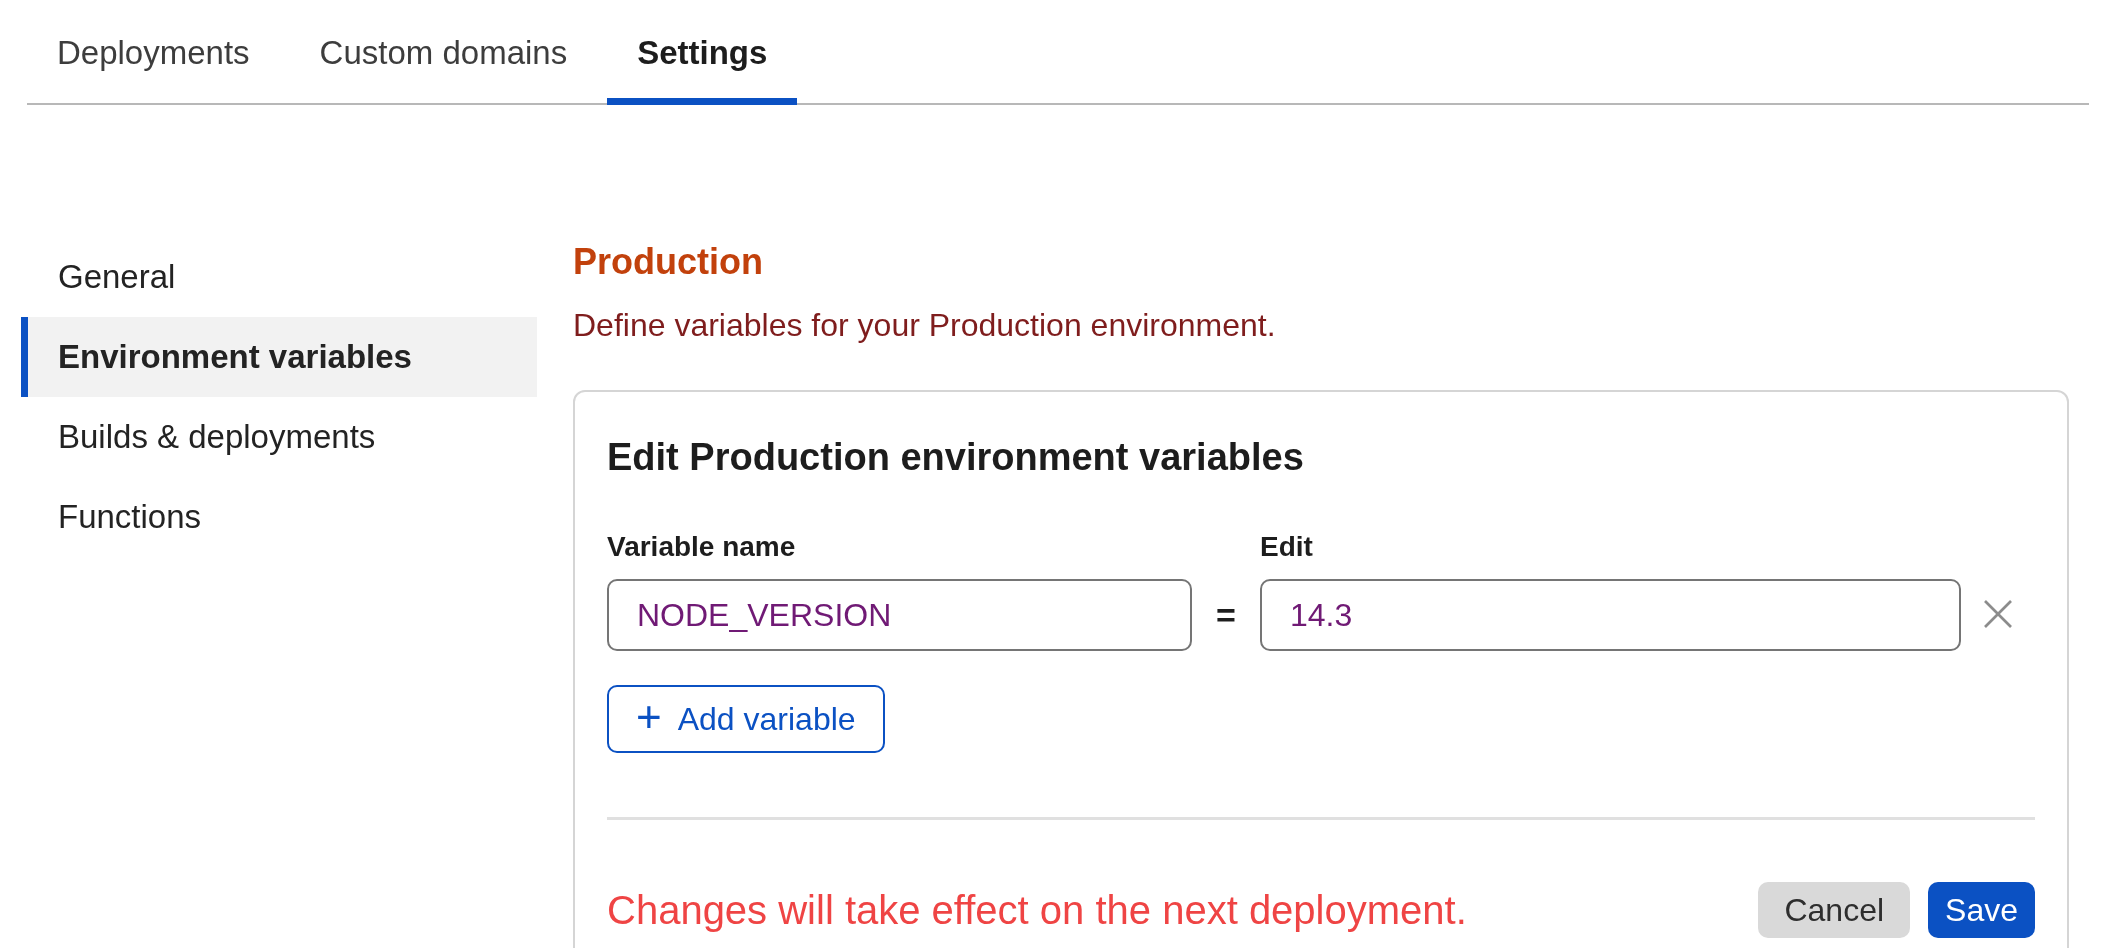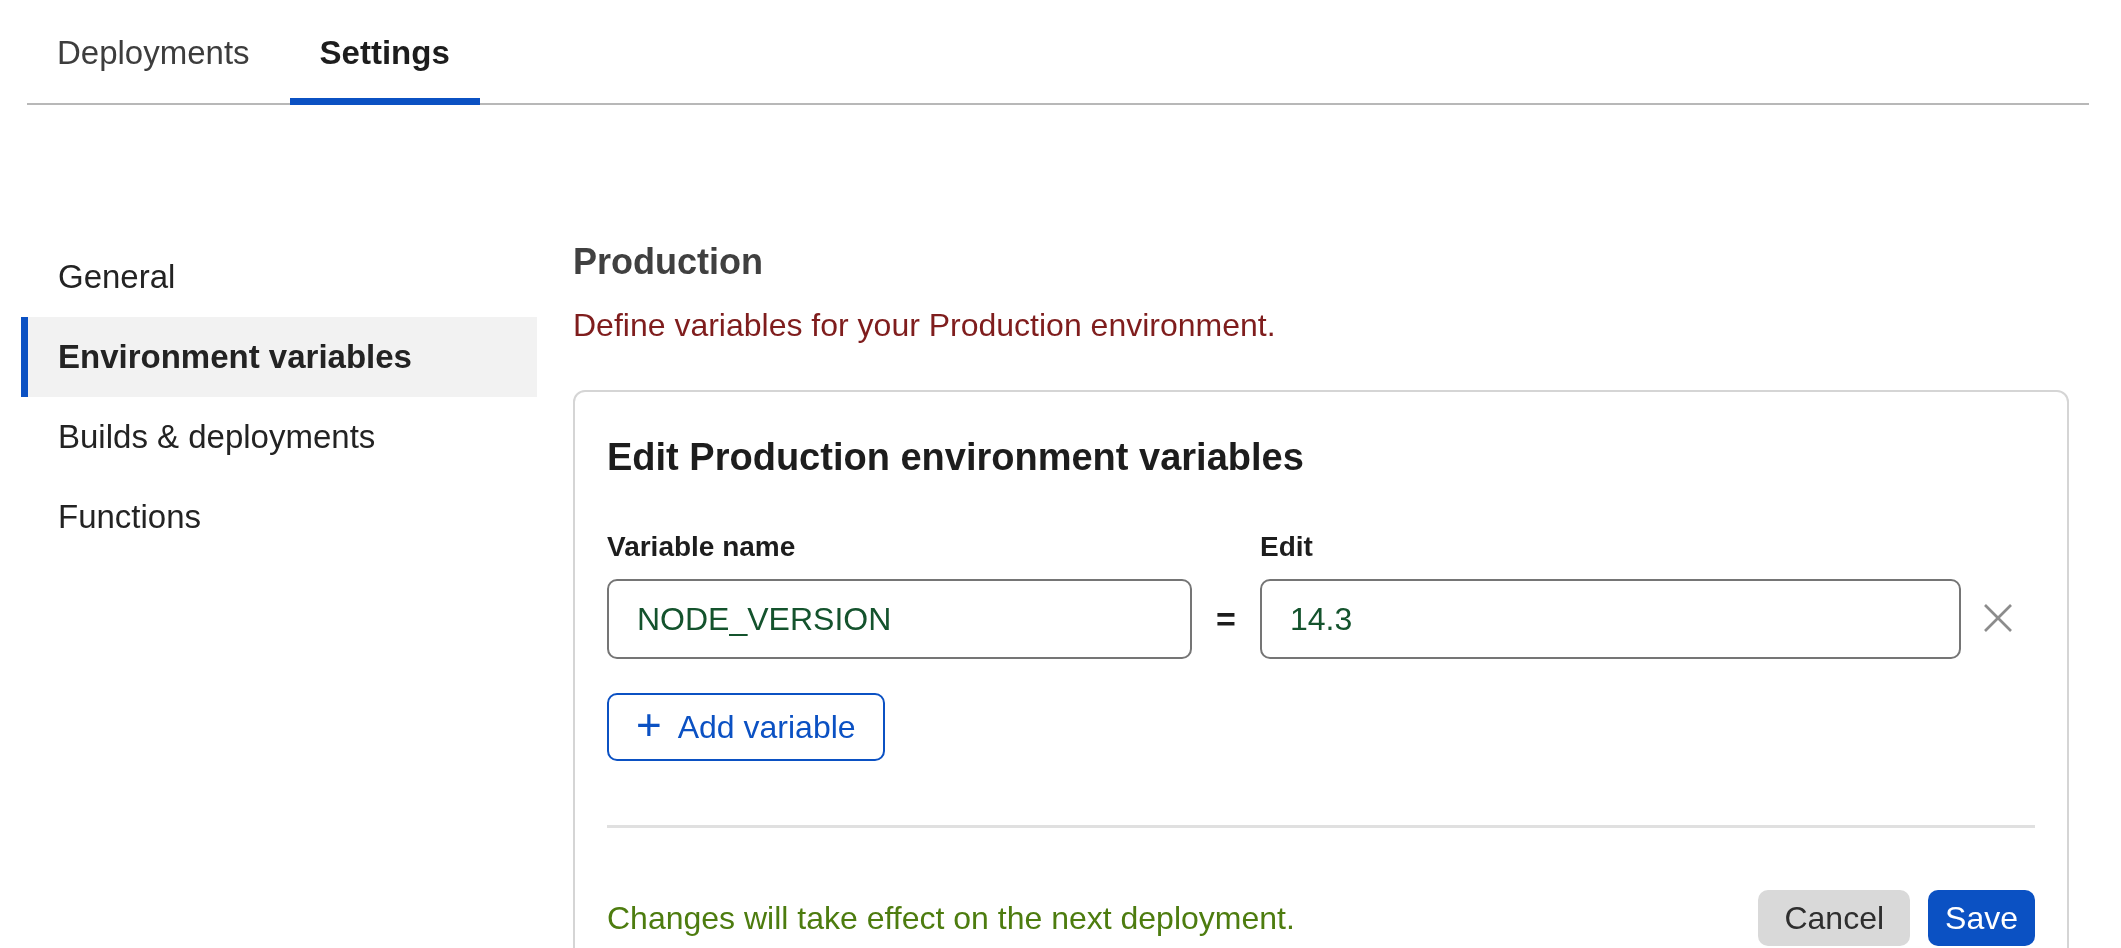--- a/index.html
+++ b/index.html
@@ -64,21 +64,21 @@
 
   
   .main {
     margin-left: 36px;
     width: 1496px;
     flex: 0 0 auto;
   }
   .section-title {
     font-size: 36px;
     font-weight: 700;
-    color: #404040;
+    color: #c2410c;
     margin: 4px 0 24px 0;
   }
   .section-desc {
     font-size: 32px;
     color: #7f1d1d;
     margin: 0 0 46px 0;
   }
 
   
   .card {
@@ -99,27 +99,27 @@
     align-items: center;
   }
   .labels-row { margin-bottom: 16px; }
   .field-label {
     font-size: 28px;
     font-weight: 700;
     color: #1d1d1d;
   }
   .var-input {
     width: 100%;
-    height: 80px;
+    height: 72px;
     border: 2px solid #757575;
     border-radius: 10px;
     padding: 0 28px;
     font-size: 32px;
     font-family: "Liberation Sans", "DejaVu Sans", sans-serif;
-    color: #14532d;
+    color: #701a75;
     background: #ffffff;
     outline: none;
   }
   .equals {
     text-align: center;
     font-size: 34px;
     font-weight: 600;
     color: #1d1d1d;
   }
   .remove-cell {
@@ -161,22 +161,22 @@
     margin: 64px 0 0 0;
   }
 
   .card-footer {
     margin-top: 62px;
     display: flex;
     align-items: center;
     justify-content: space-between;
   }
   .footer-note {
-    font-size: 32px;
-    color: #4d7c0f;
+    font-size: 40px;
+    color: #ef4444;
   }
   .footer-actions { display: flex; gap: 18px; }
   .btn {
     height: 56px;
     border: none;
     border-radius: 10px;
     font-size: 32px;
     font-family: "Liberation Sans", "DejaVu Sans", sans-serif;
     cursor: pointer;
     display: inline-flex;
@@ -191,20 +191,21 @@
     background: #0b51c3;
     color: #ffffff;
     padding: 0 17px;
   }
 </style>
 </head>
 <body>
 
 <nav class="tabbar">
   <div class="tab">Deployments</div>
+  <div class="tab">Custom domains</div>
   <div class="tab active">Settings</div>
 </nav>
 
 <div class="content">
 
   <aside class="sidebar">
     <div class="side-item">General</div>
     <div class="side-item active">Environment variables</div>
     <div class="side-item">Builds &amp; deployments</div>
     <div class="side-item">Functions</div>

